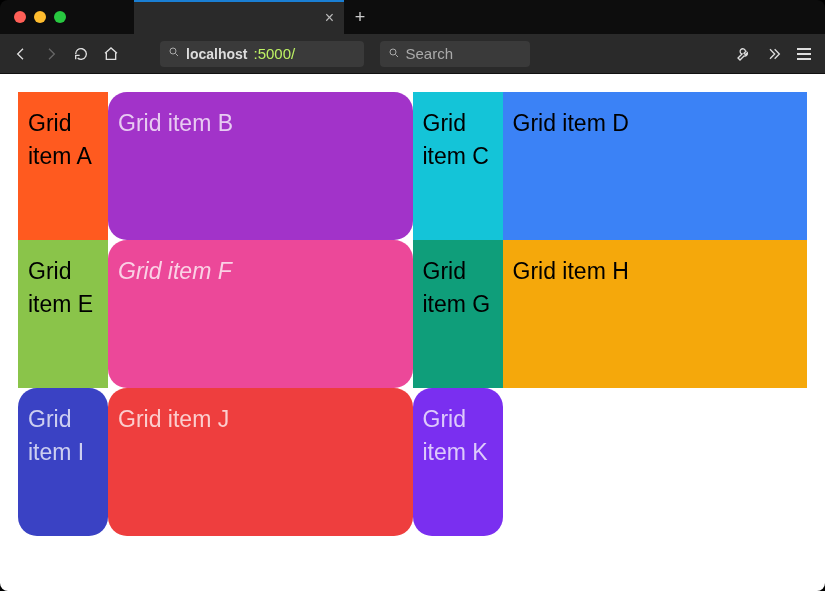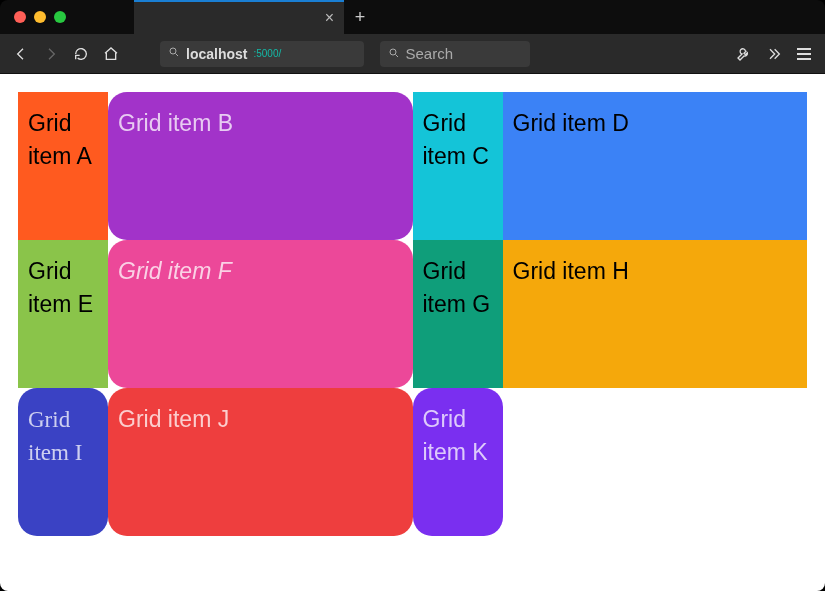--- a/index.html
+++ b/index.html
@@ -91,21 +91,21 @@
     border-radius: 4px;
     display: flex;
     align-items: center;
     padding: 0 8px;
     gap: 6px;
     max-width: 370px;
     margin-left: 30px;
   }
   .urlbar .mag { color: #aaa; font-size: 12px; }
   .url-host { color: #ddd; font-size: 14px; font-weight: 600; }
-  .url-rest { color: #14b8a6; font-size: 10px; }
+  .url-rest { color: #bef264; font-size: 15px; }
   .searchbox {
     width: 150px;
     height: 26px;
     background: #3a3a3a;
     border-radius: 4px;
     display: flex;
     align-items: center;
     padding: 0 8px;
     gap: 6px;
     color: #aaa;
@@ -155,21 +155,21 @@
   }
   .cell.light { color: rgba(255,255,255,0.75); border-radius: 19px; }
   .cA { background: #ff5a1f; }
   .cB { background: #a233c9; }
   .cC { background: #14c4d8; }
   .cD { background: #3b82f6; }
   .cE { background: #8ac44a; }
   .cF { background: #ec4899; font-style: italic; }
   .cG { background: #0f9e7a; }
   .cH { background: #f5a80b; }
-  .cI { background: #3a42c4; font-family: Liberation Serif, serif; }
+  .cI { background: #3a42c4; }
   .cJ { background: #ee3e3e; }
   .cK { background: #7a2ff0; }
   .cL { background: #ffffff; }
 </style>
 </head>
 <body>
 
 <div class="window">
 
   <div class="tabstrip">

